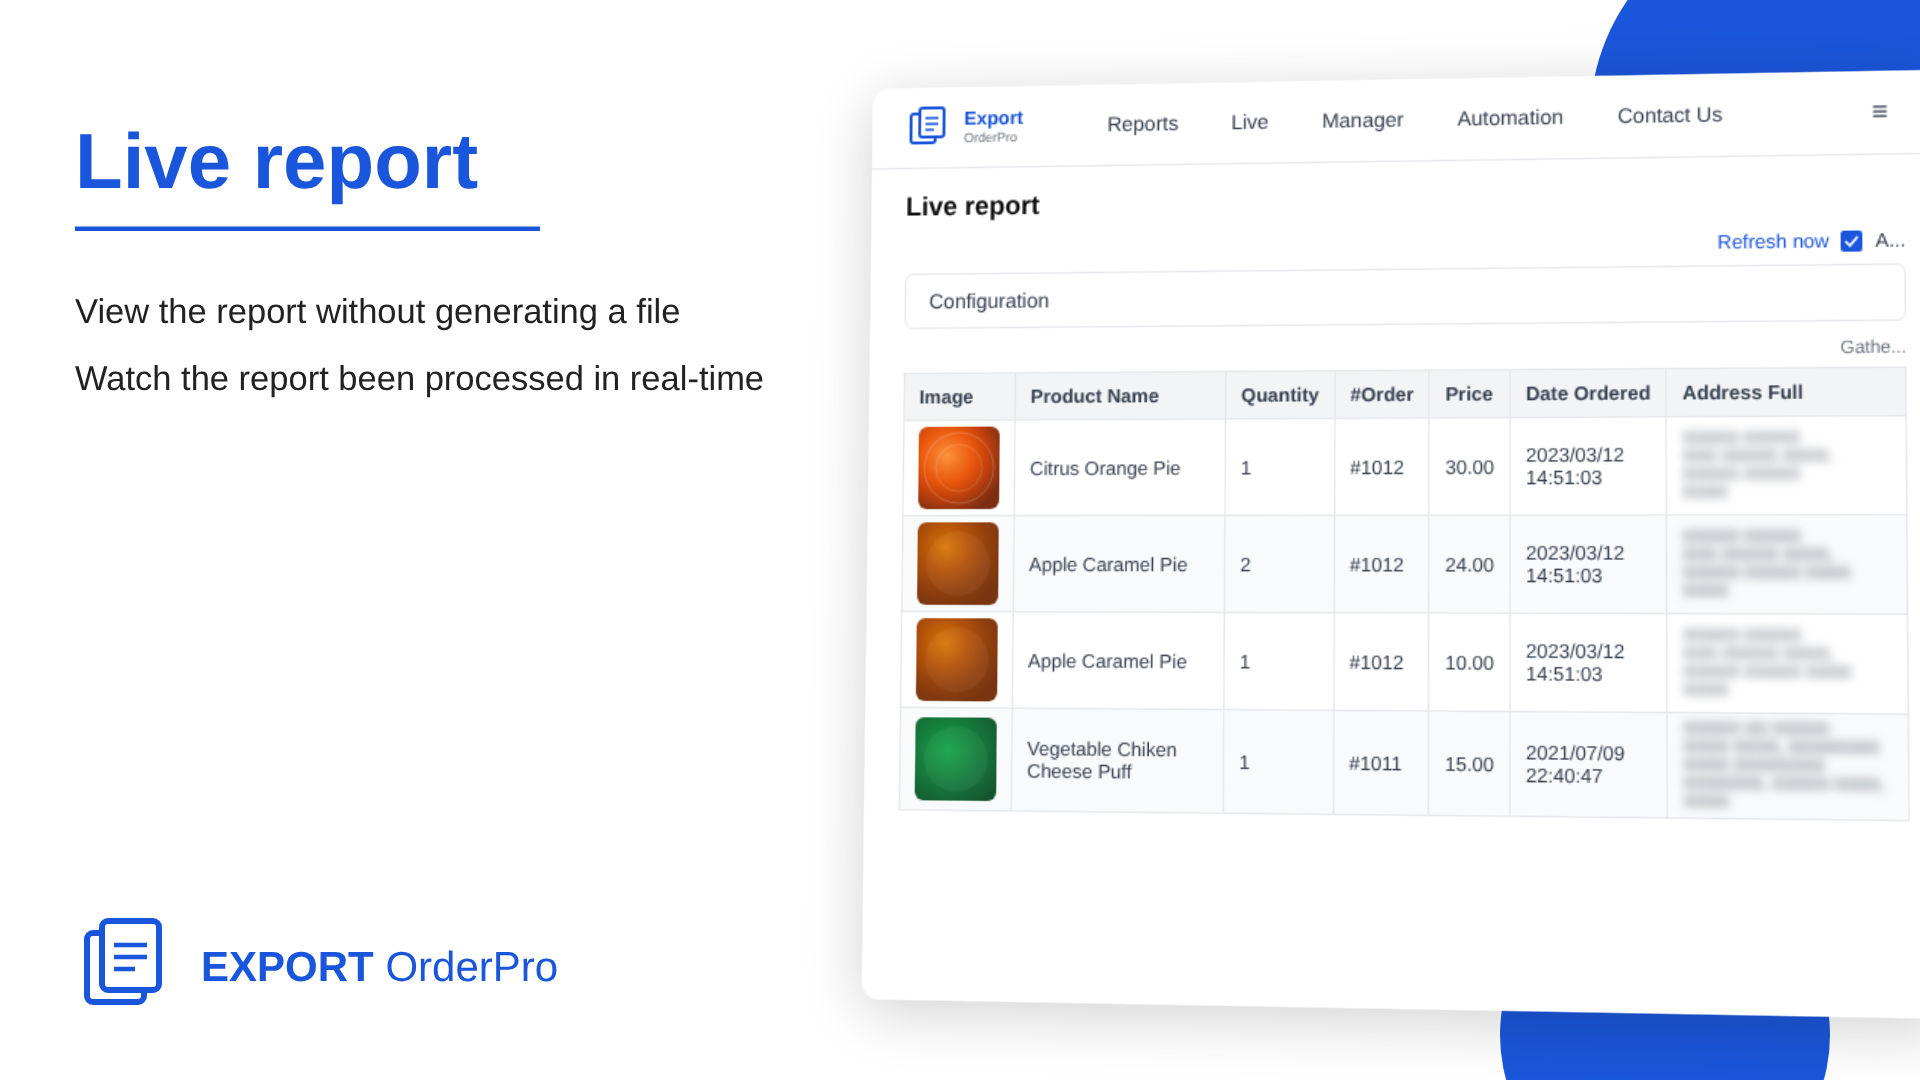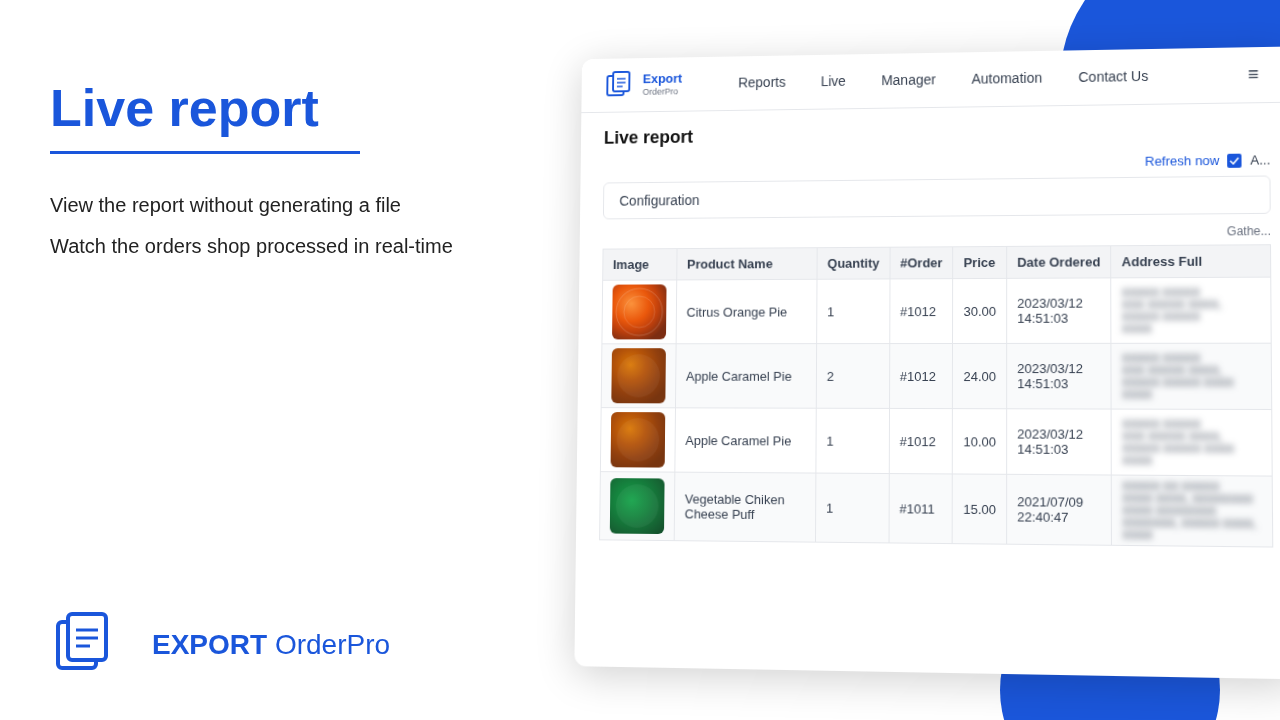--- a/index.html
+++ b/index.html
@@ -63,30 +63,30 @@
     }
 
     .feature-list {
       display: flex;
       flex-direction: column;
       gap: 18px;
       margin-bottom: auto;
     }
 
     .feature-item {
-      font-size: 20px;
+      font-size: 23px;
       color: #222;
       font-weight: 400;
     }
 
     
     .bottom-logo {
       display: flex;
       align-items: center;
-      gap: 32px;
+      gap: 14px;
       margin-top: 40px;
     }
 
     .logo-icon-large {
       width: 70px;
       height: 70px;
       display: flex;
       align-items: center;
       justify-content: center;
     }
@@ -307,21 +307,21 @@
 <body>
 
 <div class="bg-circle-top-right"></div>
 <div class="bg-circle-bottom-right"></div>
 
 <div class="left-panel">
   <h1 class="main-title">Live report</h1>
   <div class="title-underline"></div>
   <div class="feature-list">
     <p class="feature-item">View the report without generating a file</p>
-    <p class="feature-item">Watch the orders shop processed in real-time</p>
+    <p class="feature-item">Watch the report been processed in real-time</p>
   </div>
   <div class="bottom-logo">
     <div class="logo-icon-large">
       <svg width="70" height="70" viewBox="0 0 70 70" fill="none" xmlns="http://www.w3.org/2000/svg">
         <rect x="8" y="12" width="38" height="46" rx="4" stroke="#1a56db" stroke-width="4" fill="none"></rect>
         <rect x="18" y="4" width="38" height="46" rx="4" stroke="#1a56db" stroke-width="4" fill="white"></rect>
         <line x1="26" y1="20" x2="48" y2="20" stroke="#1a56db" stroke-width="3"></line>
         <line x1="26" y1="28" x2="48" y2="28" stroke="#1a56db" stroke-width="3"></line>
         <line x1="26" y1="36" x2="40" y2="36" stroke="#1a56db" stroke-width="3"></line>
       </svg>

